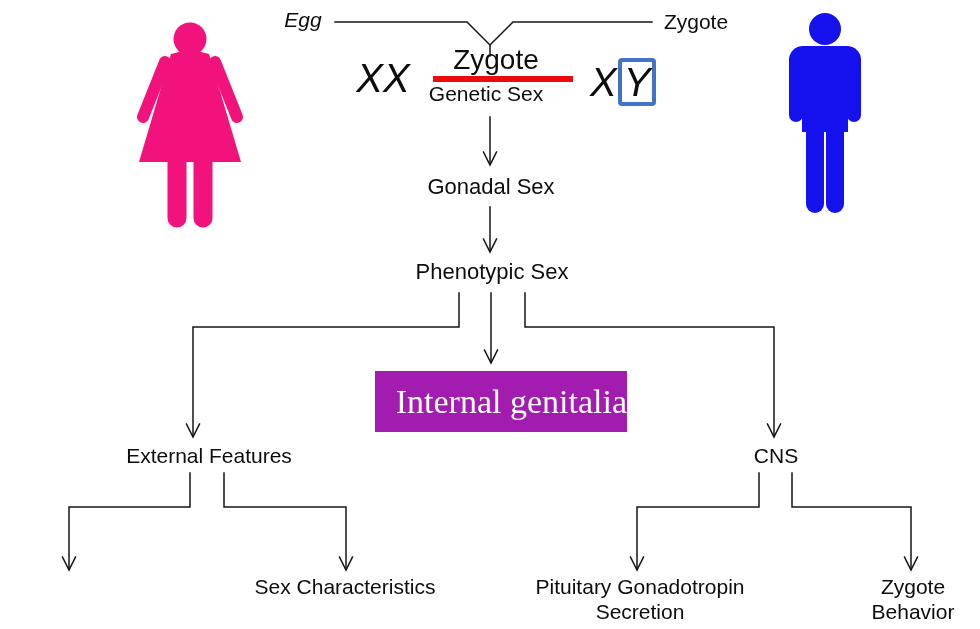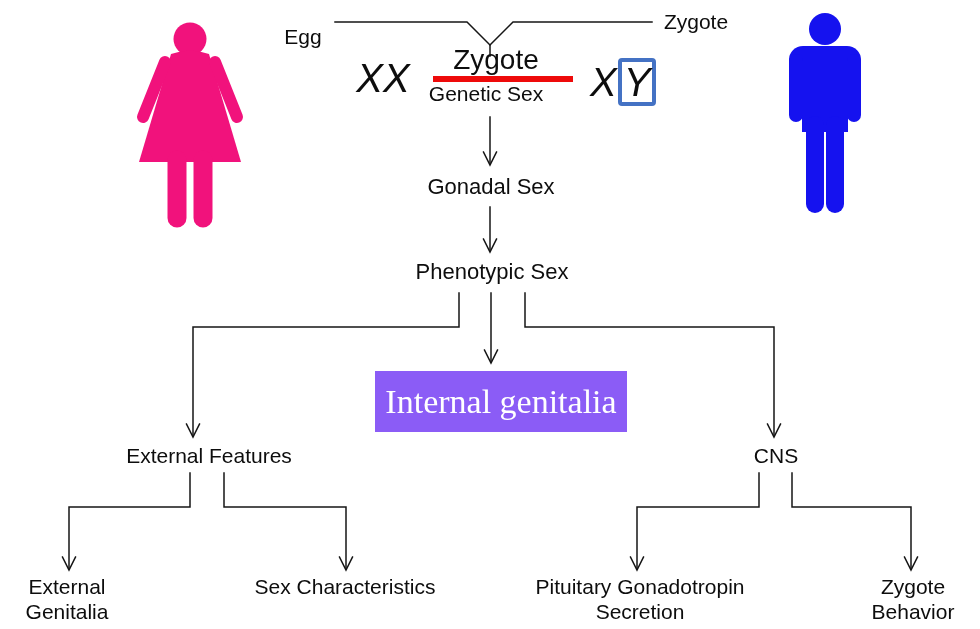--- a/index.html
+++ b/index.html
@@ -75,46 +75,42 @@
       <circle cx="38" cy="16" r="16" stroke="none"></circle>
       <rect x="2" y="33" width="72" height="28" rx="14" stroke="none"></rect>
       <rect x="15" y="34" width="46" height="85" stroke="none"></rect>
       <line x1="9" y1="48" x2="9" y2="102" stroke-width="14" stroke-linecap="round"></line>
       <line x1="67" y1="48" x2="67" y2="102" stroke-width="14" stroke-linecap="round"></line>
       <line x1="28" y1="112" x2="28" y2="191" stroke-width="18" stroke-linecap="round"></line>
       <line x1="48" y1="112" x2="48" y2="191" stroke-width="18" stroke-linecap="round"></line>
     </g>
   </svg>
 
-  <div class="lbl" style="left:303px; top:25px;">Egg</div>
+  <div class="lbl" style="left:303px; top:8px;font-style:italic;">Egg</div>
   <div class="lbl" style="left:696px; top:10px;">Zygote</div>
 
   <div class="lbl z28" style="left:496px; top:44px;">Zygote</div>
 
   <div class="lbl big40" style="left:383px; top:58px;">XX</div>
 
   <div class="lbl big40 noctr" style="left:590px; top:58px;">
     <span>X</span><span class="ybox" style="border-color: rgb(68, 114, 196);">Y</span>
   </div>
 
   <div class="lbl" style="left:486px; top:82px;">Genetic Sex</div>
   <div class="lbl" style="left:491px; top:174px; font-size:22px;">Gonadal Sex</div>
   <div class="lbl" style="left:492px; top:259px; font-size:22px;">Phenotypic Sex</div>
 
-  <div class="ig-box" style="background: #8b5cf6; color: rgb(255, 255, 255);">
+  <div class="ig-box" style="background: #a21caf; color: rgb(255, 255, 255); justify-content: flex-end;">
     <span>Internal genitalia</span>
   </div>
 
   <div class="lbl" style="left:209px; top:444px;">External Features</div>
   <div class="lbl" style="left:776px; top:444px;">CNS</div>
 
-  <div class="lbl two" style="left:67px; top:574px;">
-    <div>External</div>
-    <div>Genitalia</div>
-  </div>
 
   <div class="lbl two" style="left:345px; top:574px;">
     <div>Sex Characteristics</div>
   </div>
 
   <div class="lbl two" style="left:640px; top:574px;">
     <div>Pituitary Gonadotropin</div>
     <div>Secretion</div>
   </div>
 

